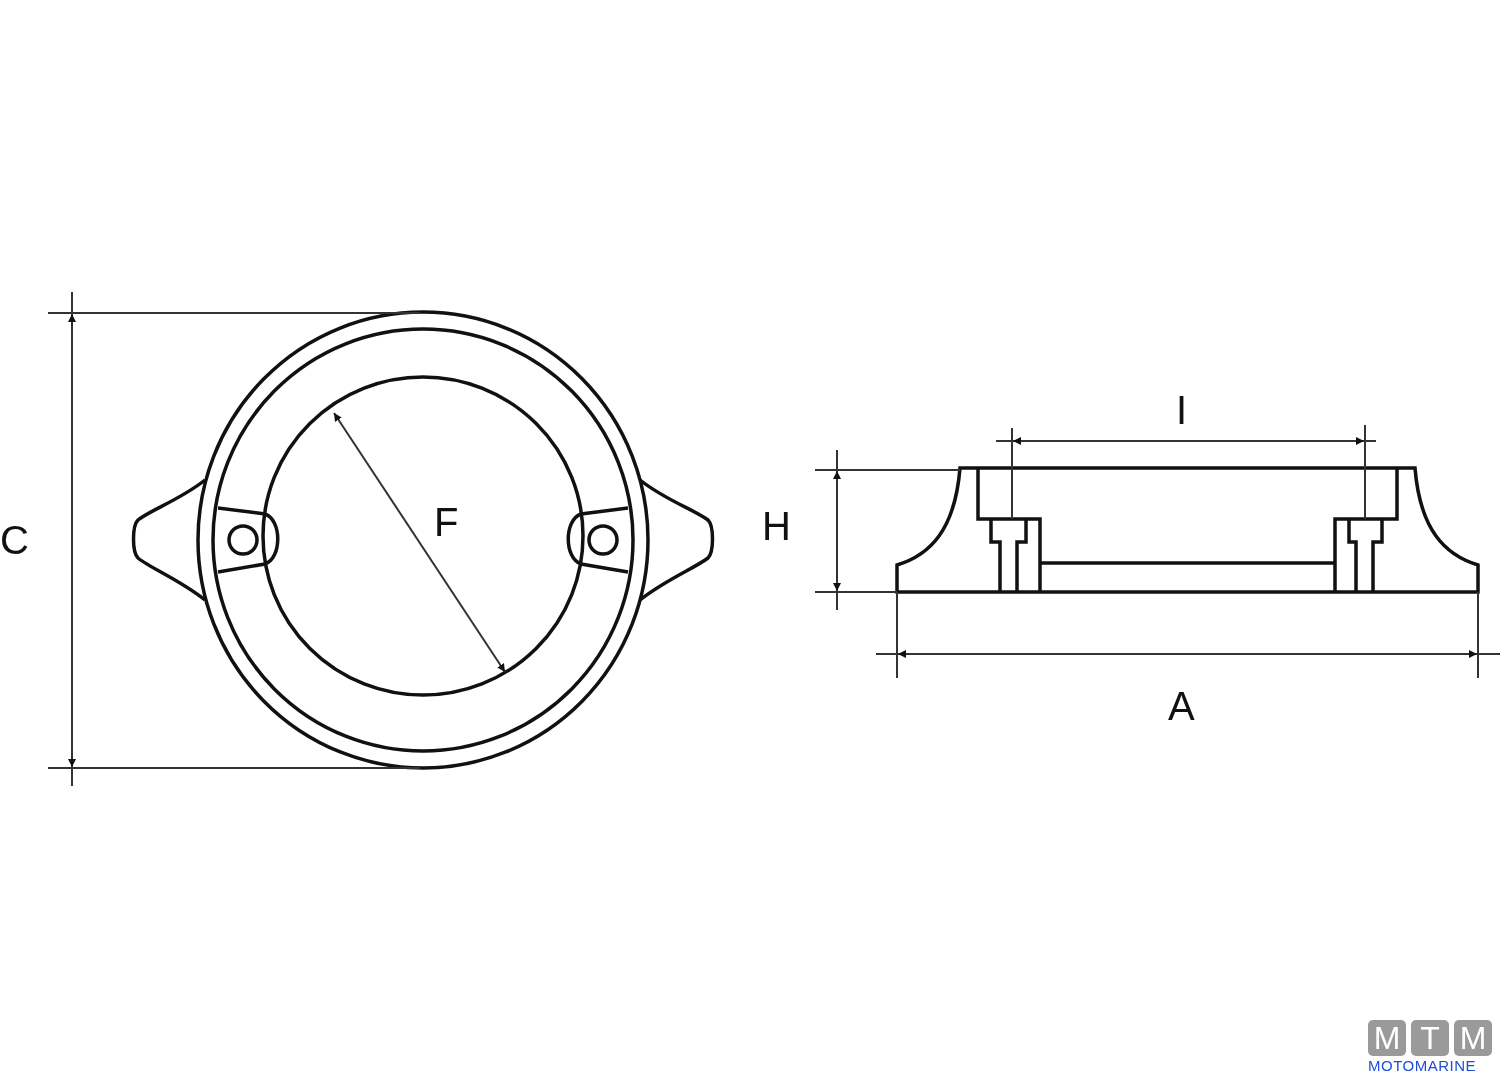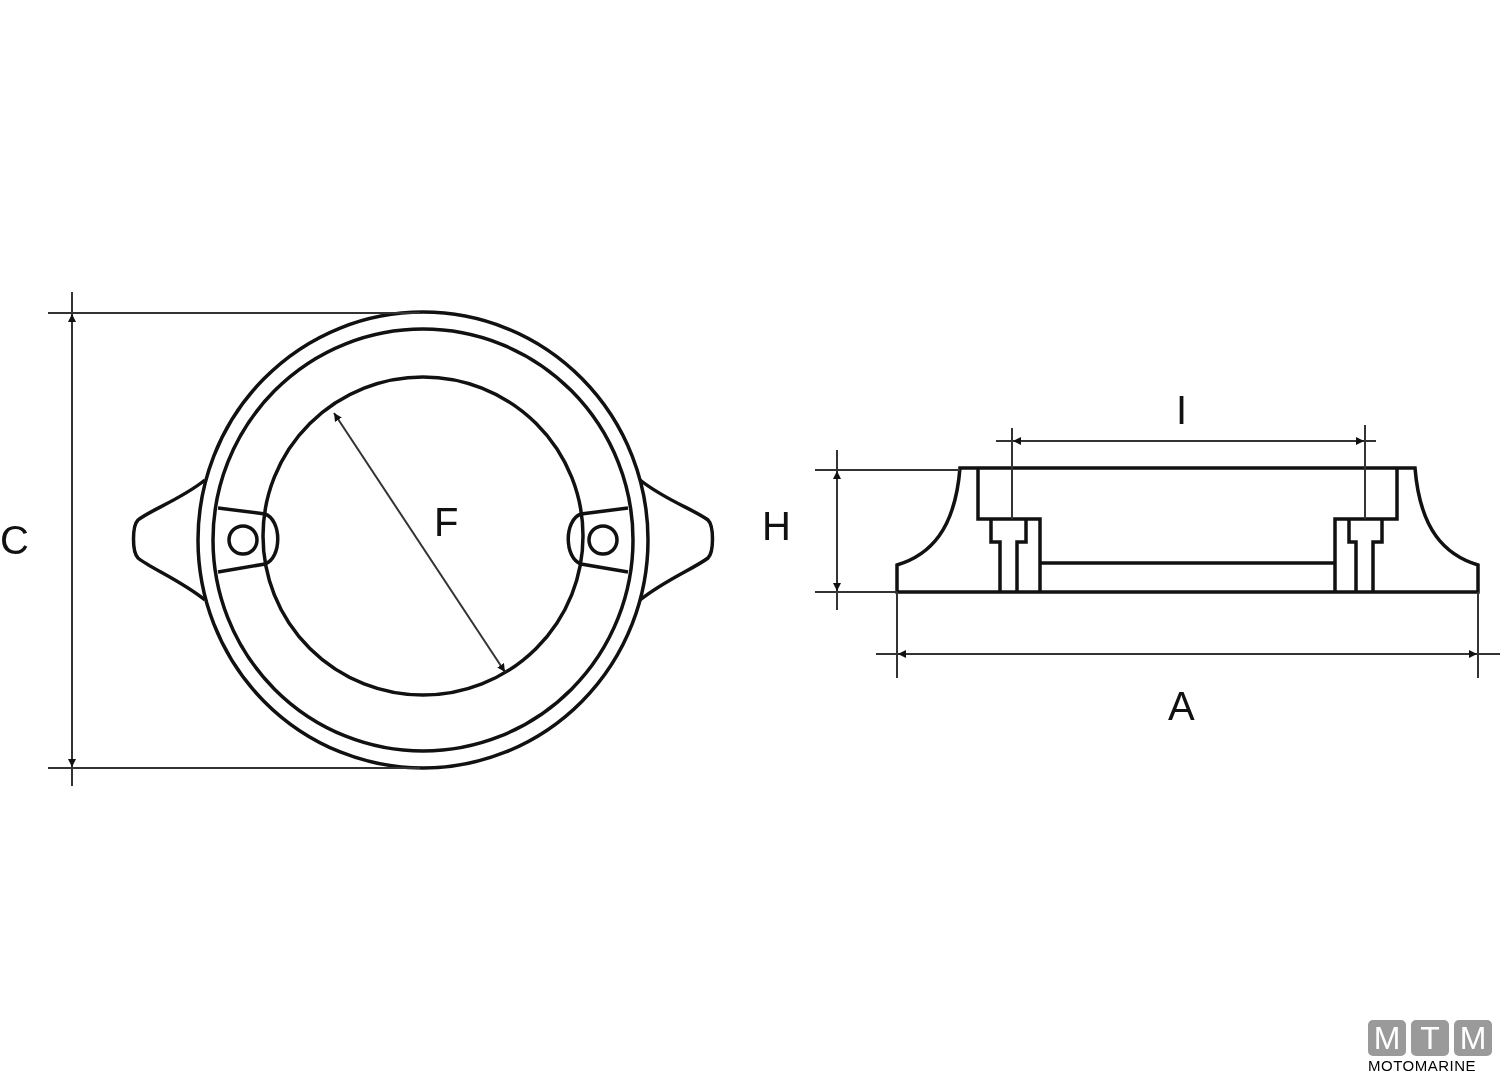--- a/index.html
+++ b/index.html
@@ -2,21 +2,21 @@
 <html><head>
 <meta charset="utf-8">
 <style>
   html, body { margin: 0; padding: 0; background: #ffffff; }
   body { width: 1500px; height: 1080px; position: relative; overflow: hidden; font-family: "Liberation Sans", sans-serif; }
   svg.drawing { position: absolute; left: 0; top: 0; }
   .label { font-family: "Liberation Sans", sans-serif; font-size: 40px; fill: #111; }
   .logo { position: absolute; left: 1368px; top: 1020px; width: 128px; }
   .logo-boxes { display: flex; gap: 5px; }
   .logo-box { width: 38px; height: 36px; background: #9a9a9a; border-radius: 5px; color: #fff; font-family: "Liberation Sans", sans-serif; font-size: 32px; line-height: 36px; text-align: center; }
-  .logo-text { font-family: "Liberation Sans", sans-serif; font-size: 15px; color: #000000; letter-spacing: 0.5px; margin-top: 1px; }
+  .logo-text { font-family: "Liberation Sans", sans-serif; font-size: 15px; color: #1d4ed8; letter-spacing: 0.5px; margin-top: 1px; }
 </style>
 </head>
 <body>
 
 <svg class="drawing" width="1500" height="1080" viewBox="0 0 1500 1080" xmlns="http://www.w3.org/2000/svg">
   <defs>
     <marker id="arr" viewBox="0 0 10 10" refX="10" refY="5" markerWidth="8" markerHeight="14" orient="auto-start-reverse" markerUnits="userSpaceOnUse">
       <path d="M0,0 L10,5 L0,10 z" fill="#111"></path>
     </marker>
   </defs>

